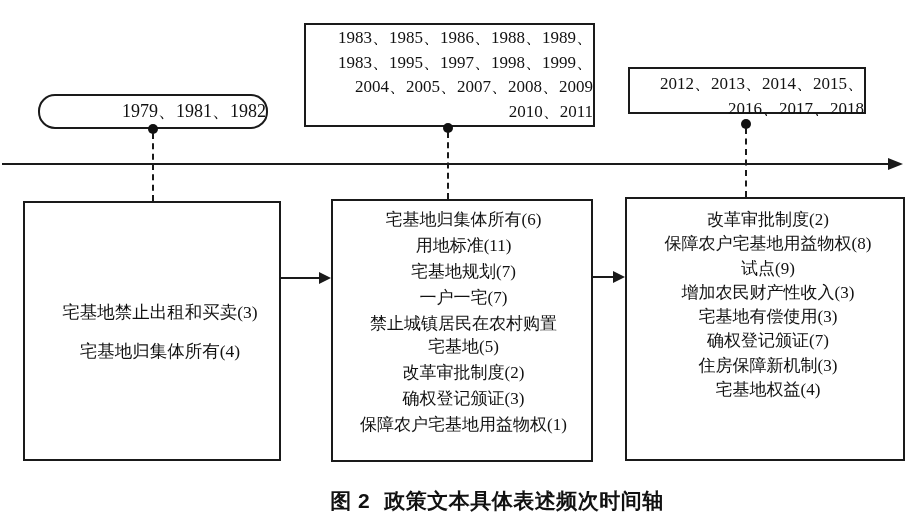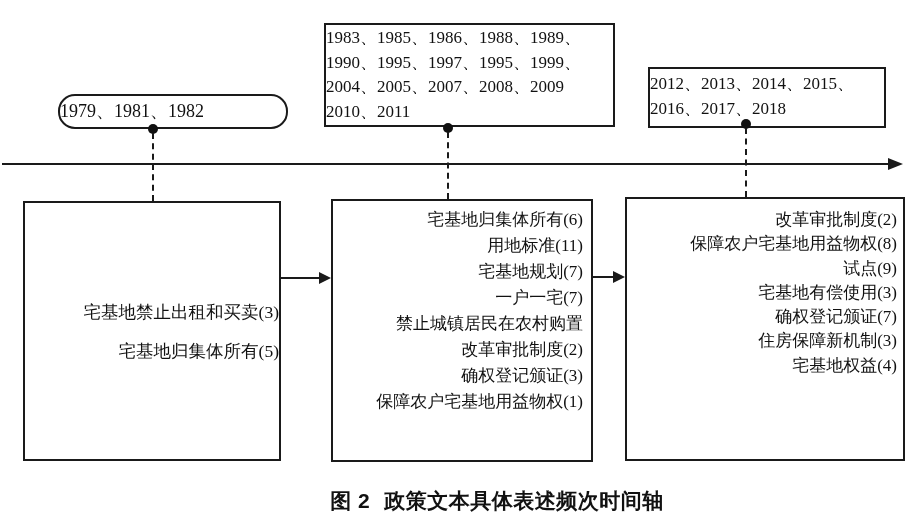--- a/index.html
+++ b/index.html
@@ -19,46 +19,46 @@
   .axis-head{
     position:absolute;left:888px;top:158px;width:0;height:0;
     border-left:15px solid #1a1a1a;
     border-top:6px solid transparent;
     border-bottom:6px solid transparent;
   }
   
   .year-box{
     position:absolute;box-sizing:border-box;
     border:2px solid #1a1a1a;background:#ffffff;
-    text-align:left;font-size:17px;margin-left:20px;
+    text-align:right;font-size:17px;
   }
   #year-box-1{left:38px;top:94px;width:230px;height:35px;line-height:30px;font-size:18px;border-radius:17px;}
   #year-box-2{left:304px;top:23px;width:291px;height:104px;padding-top:1px;}
   #year-box-2 .yline{line-height:24.5px;}
-  #year-box-3{left:628px;top:67px;width:238px;height:61px;padding-top:2px;}
+  #year-box-3{left:628px;top:67px;width:238px;height:47px;padding-top:2px;}
   #year-box-3 .yline{line-height:25px;}
   
   .dot{
     position:absolute;width:10px;height:10px;border-radius:50%;
     background:#111111;
   }
   #dot-1{left:148px;top:124px;}
   #dot-2{left:443px;top:123px;}
   #dot-3{left:741px;top:119px;}
   .dash{
     position:absolute;width:0;border-left:2px dashed #1a1a1a;
   }
   #dash-1{left:152px;top:133px;height:68px;}
   #dash-2{left:447px;top:132px;height:67px;}
   #dash-3{left:745px;top:128px;height:69px;}
   
   .content-box{
     position:absolute;box-sizing:border-box;
     border:2px solid #1a1a1a;background:#ffffff;
-    font-size:17px;text-align:right;
+    font-size:17px;text-align:center;
   }
   #content-box-1{
     left:23px;top:201px;width:258px;height:260px;
     display:flex;flex-direction:column;justify-content:center;
     padding-left:16px;padding-top:16px;font-size:17.5px;
   }
   #content-box-1 .cline{line-height:24px;margin-bottom:15px;}
   #content-box-2{
     left:331px;top:199px;width:262px;height:263px;
     padding:6px 8px 0 11px;
@@ -100,58 +100,60 @@
 
   <div class="axis-line"></div>
   <div class="axis-head"></div>
 
   <div class="year-box" id="year-box-1">
     <div class="yline">1979、1981、1982</div>
   </div>
 
   <div class="year-box" id="year-box-2">
     <div class="yline">1983、1985、1986、1988、1989、</div>
-    <div class="yline">1990、1995、1997、1995、1999、</div>
+    <div class="yline">1983、1995、1997、1998、1999、</div>
     <div class="yline">2004、2005、2007、2008、2009</div>
     <div class="yline">2010、2011</div>
   </div>
 
   <div class="year-box" id="year-box-3">
     <div class="yline">2012、2013、2014、2015、</div>
     <div class="yline">2016、2017、2018</div>
   </div>
 
   <div class="dot" id="dot-1"></div>
   <div class="dot" id="dot-2"></div>
   <div class="dot" id="dot-3"></div>
 
   <div class="dash" id="dash-1"></div>
   <div class="dash" id="dash-2"></div>
   <div class="dash" id="dash-3"></div>
 
   <div class="content-box" id="content-box-1">
     <div class="cline">宅基地禁止出租和买卖(3)</div>
-    <div class="cline">宅基地归集体所有(5)</div>
+    <div class="cline">宅基地归集体所有(4)</div>
   </div>
 
   <div class="content-box" id="content-box-2">
     <div class="cline">宅基地归集体所有(6)</div>
     <div class="cline">用地标准(11)</div>
     <div class="cline">宅基地规划(7)</div>
     <div class="cline">一户一宅(7)</div>
     <div class="cline">禁止城镇居民在农村购置</div>
+    <div class="cline cont">宅基地(5)</div>
     <div class="cline">改革审批制度(2)</div>
     <div class="cline">确权登记颁证(3)</div>
     <div class="cline">保障农户宅基地用益物权(1)</div>
   </div>
 
   <div class="content-box" id="content-box-3">
     <div class="cline">改革审批制度(2)</div>
     <div class="cline">保障农户宅基地用益物权(8)</div>
     <div class="cline">试点(9)</div>
+    <div class="cline">增加农民财产性收入(3)</div>
     <div class="cline">宅基地有偿使用(3)</div>
     <div class="cline">确权登记颁证(7)</div>
     <div class="cline">住房保障新机制(3)</div>
     <div class="cline">宅基地权益(4)</div>
   </div>
 
   <div class="h-arrow-line" id="arrow-1-line"></div>
   <div class="h-arrow-head" id="arrow-1-head"></div>
   <div class="h-arrow-line" id="arrow-2-line"></div>
   <div class="h-arrow-head" id="arrow-2-head"></div>

